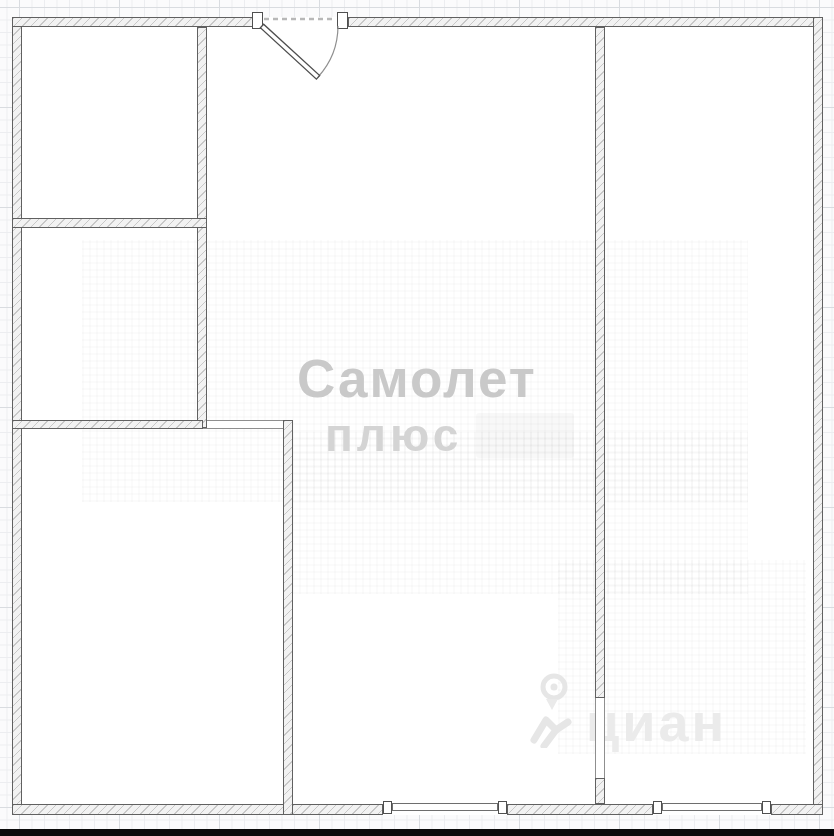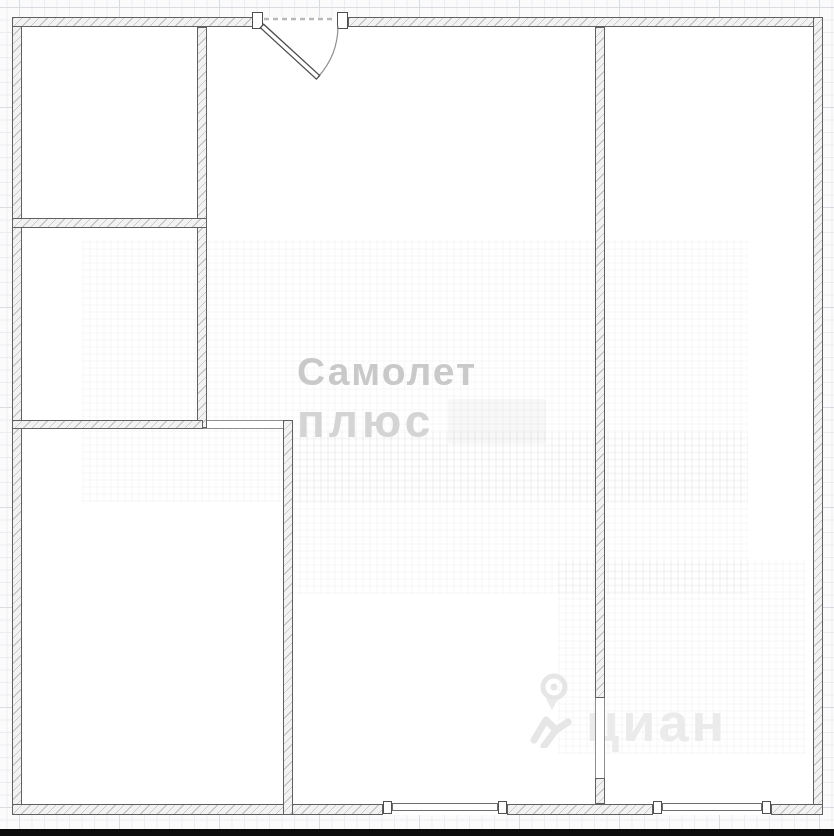--- a/index.html
+++ b/index.html
@@ -17,23 +17,23 @@
   }
   .plan-floor{position:absolute;left:12px;top:17px;width:811px;height:798px;background:#ffffff;z-index:1;}
   #texture-layer{position:absolute;inset:0;z-index:2;}
   .texture{
     position:absolute;
     background-image:
       repeating-linear-gradient(0deg, rgba(0,0,0,0.016) 0 2px, transparent 2px 7px),
       repeating-linear-gradient(90deg, rgba(0,0,0,0.016) 0 2px, transparent 2px 7px);
   }
   .wm-samolet{position:absolute;left:297px;top:352px;z-index:2;color:var(--wm1,#c9c9c9);}
-  .wm-line1{font-size:39px;font-weight:bold;letter-spacing:2px;line-height:1;}
+  .wm-line1{font-size:53px;font-weight:bold;letter-spacing:2px;line-height:1;}
   .wm-line2-row{display:flex;align-items:center;margin-top:7px;}
-  .wm-line2{font-size:46px;font-weight:bold;letter-spacing:4px;line-height:1;color:var(--wm2,#d4d4d4);}
+  .wm-line2{font-size:46px;font-weight:bold;letter-spacing:4px;line-height:1;color:var(--wm2,#d4d4d4);margin-left:28px;}
   .wm-plus-block{width:98px;height:45px;margin-left:14px;background:rgba(0,0,0,0.028);border-radius:3px;}
   .wm-cian{position:absolute;left:528px;top:670px;z-index:2;display:flex;align-items:flex-end;color:var(--wm3,#ebebeb);}
   .wm-cian-text{font-size:54px;font-weight:bold;letter-spacing:3px;line-height:0.95;margin-left:12px;}
   #plan-layer{position:absolute;inset:0;z-index:3;}
   #plan-layer>div{position:absolute;box-sizing:border-box;}
   .wall{
     border:1px solid var(--wall-border,#606060);
     background:repeating-linear-gradient(135deg, var(--wall-hatch,#c8c8c8) 0, var(--wall-hatch,#c8c8c8) 1px, var(--wall-fill,#f2f2f2) 1px, var(--wall-fill,#f2f2f2) 6px);
   }
   .opening-h{background:#fff;border-top:1px solid #8f8f8f;border-bottom:1px solid #8f8f8f;}

